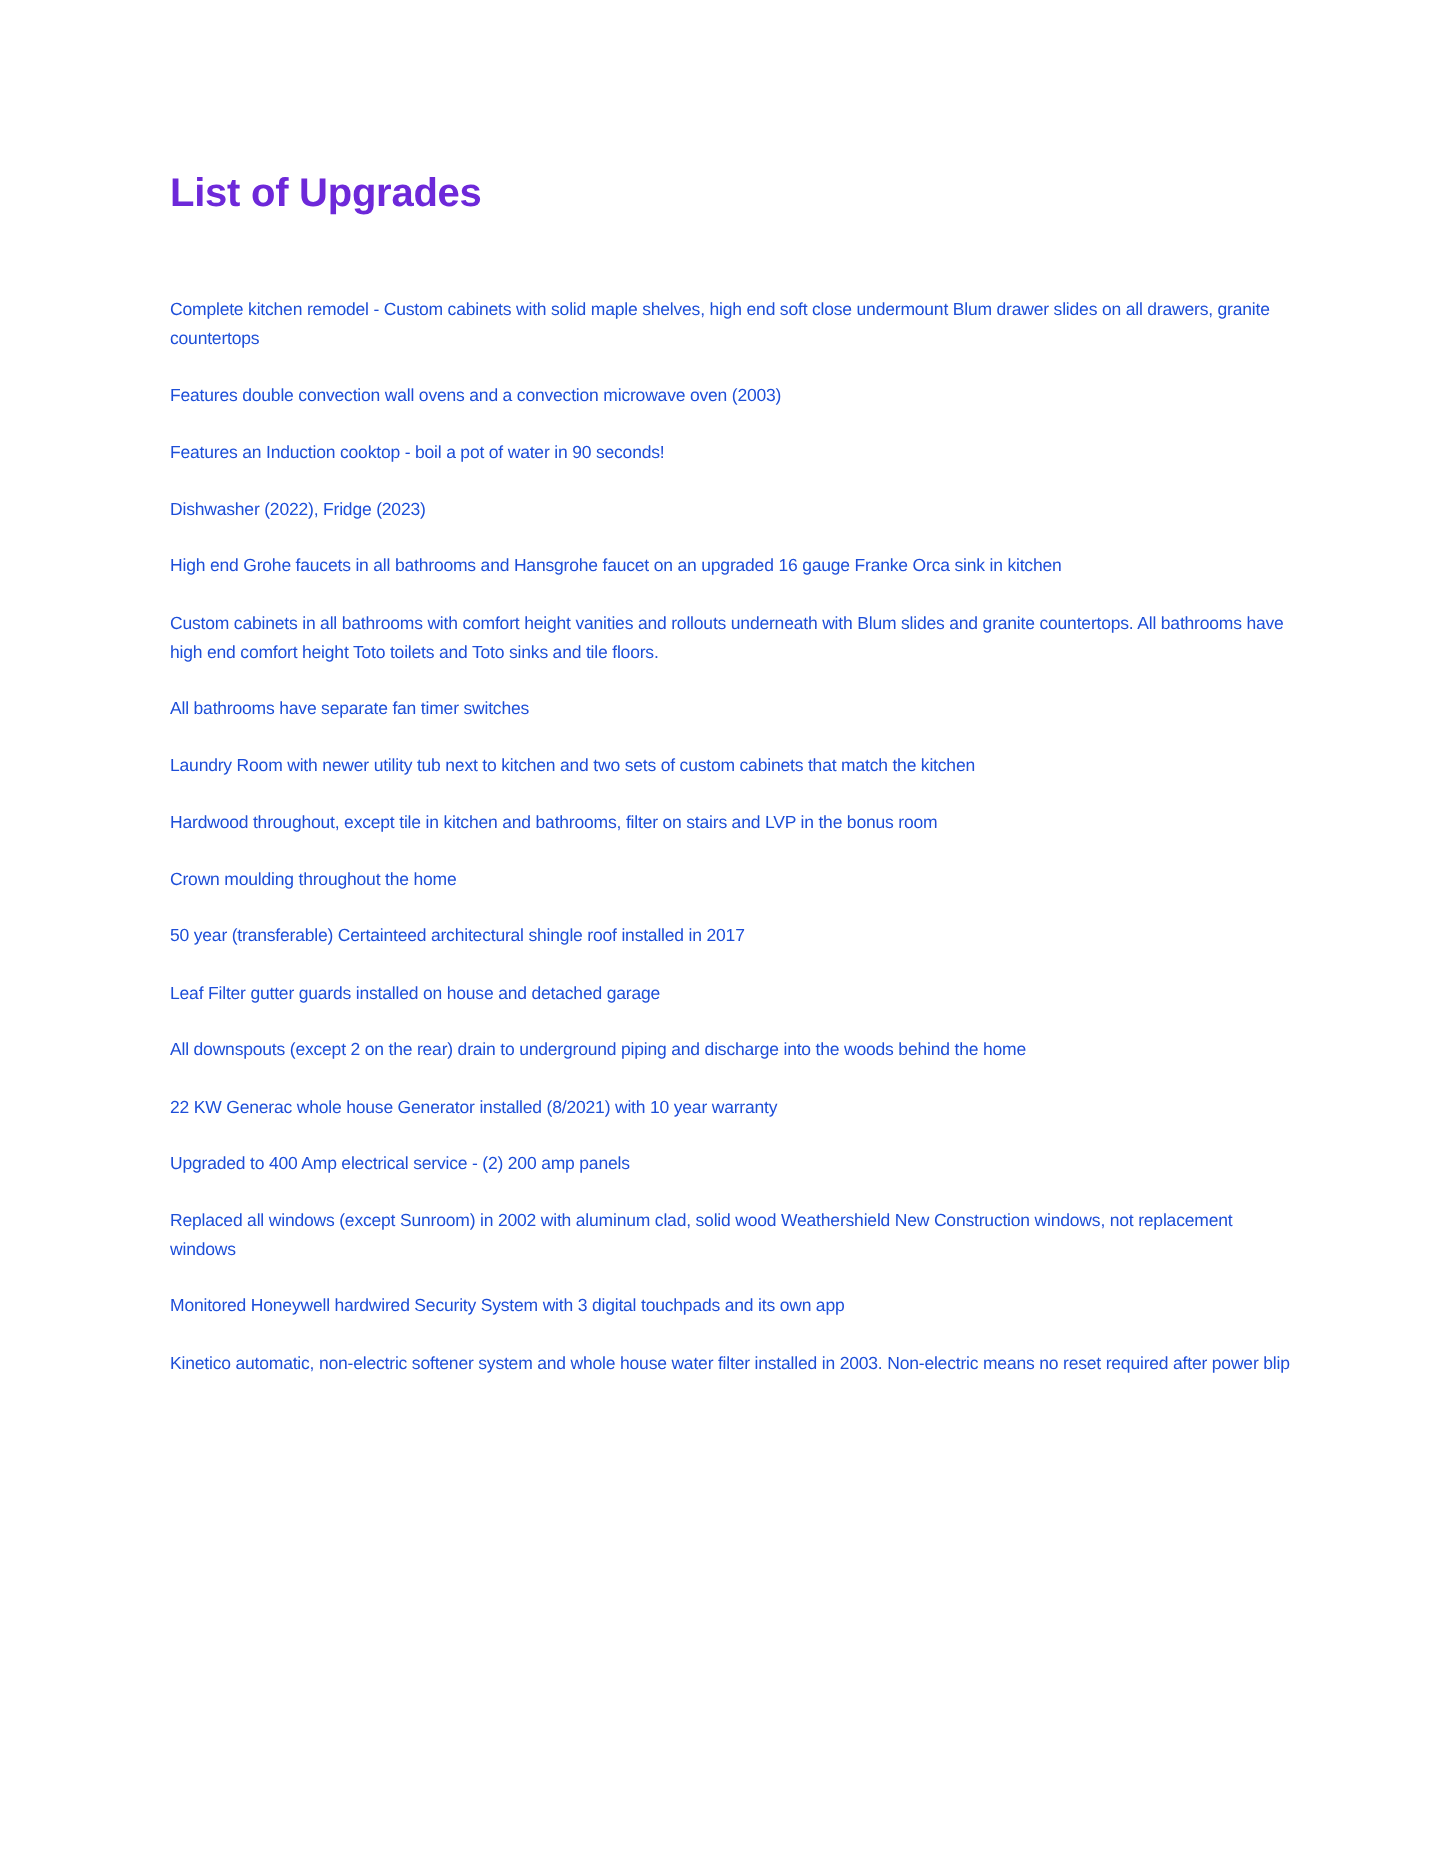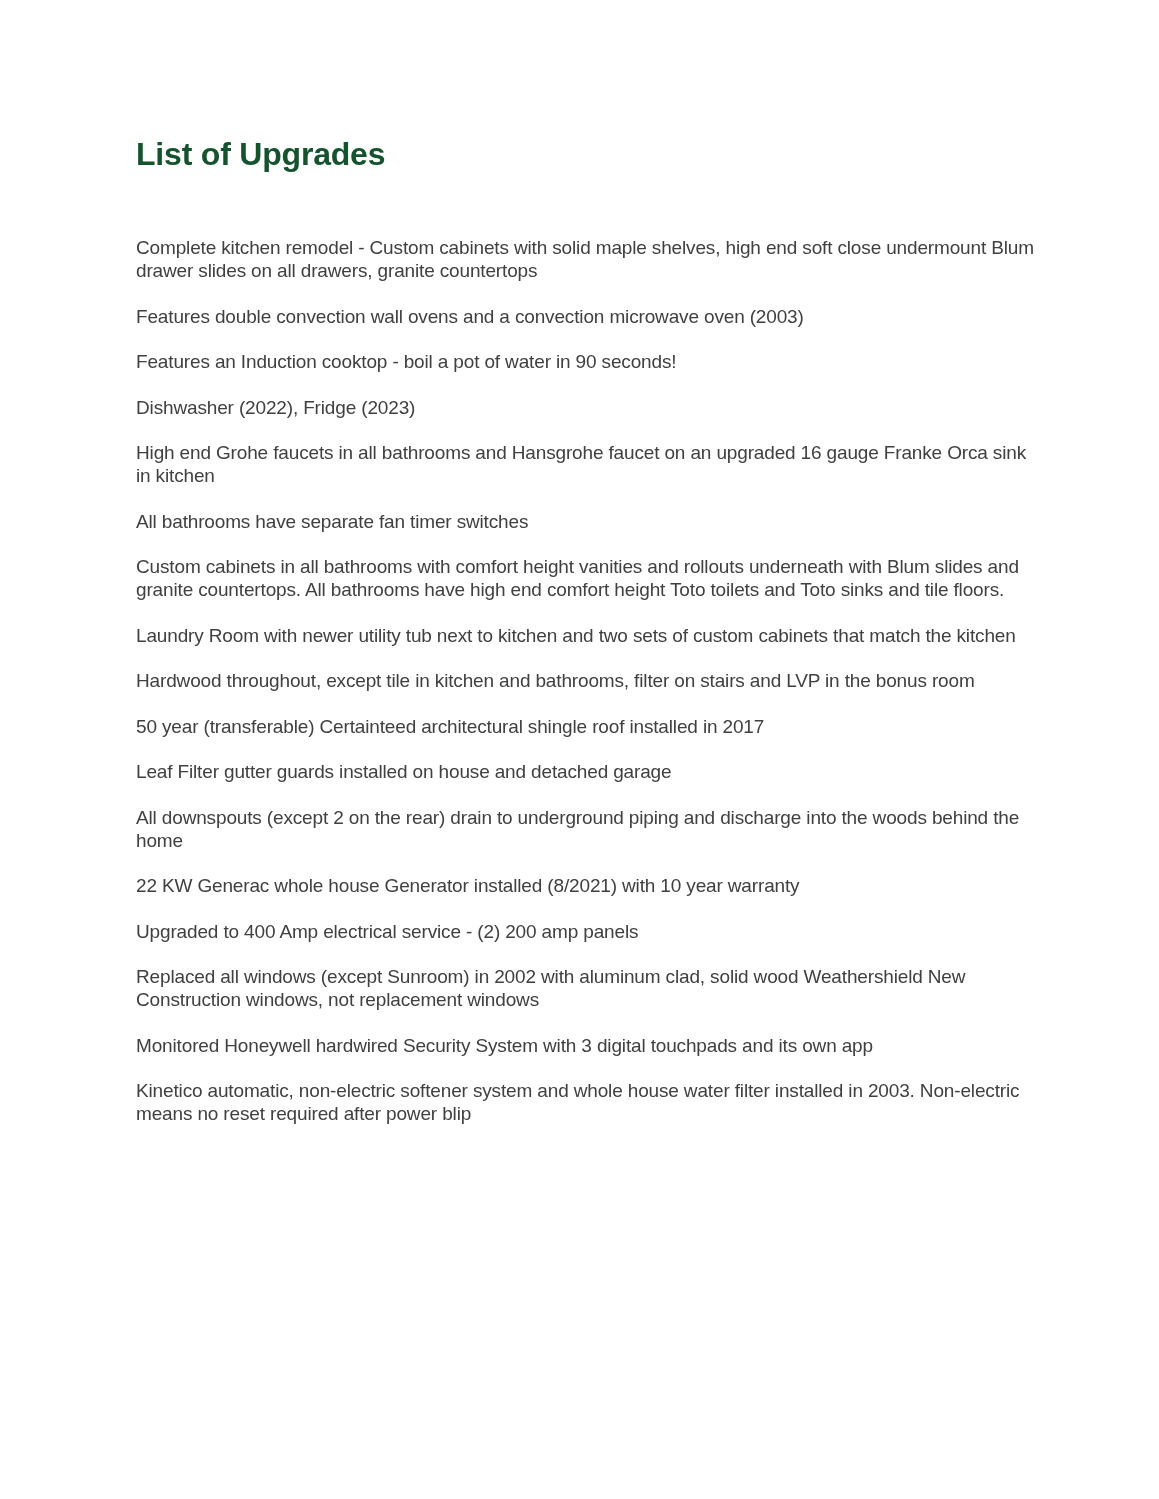--- a/index.html
+++ b/index.html
@@ -22,55 +22,56 @@
       width: 900px;
     }
     .title {
       position: absolute;
       top: 136px;
       left: 0;
       margin: 0;
       font-size: 32px;
       font-weight: bold;
       letter-spacing: -0.2px;
-      color: #14532d;
+      color: #6d28d9;
       white-space: nowrap;
     }
     .items {
       position: absolute;
       top: 236px;
       left: 0;
       width: 900px;
       margin: 0;
       padding: 0;
       list-style: none;
     }
     .item {
-      font-size: 19px;
+      font-size: 14px;
       line-height: 23px;
       margin: 0 0 22.5px 0;
-      color: #404040;
+      color: #1d4ed8;
       letter-spacing: -0.15px;
     }
   </style>
 </head>
 <body>
 
 <div class="page">
   <h1 class="title">List of Upgrades</h1>
   <ul class="items">
     <li class="item">Complete kitchen remodel -  Custom cabinets with solid maple shelves, high end soft close undermount Blum drawer slides on all drawers, granite countertops</li>
     <li class="item">Features double convection wall ovens and a convection microwave oven (2003)</li>
     <li class="item">Features an Induction cooktop - boil a pot of water in 90 seconds!</li>
     <li class="item">Dishwasher (2022), Fridge (2023)</li>
     <li class="item">High end Grohe faucets in all bathrooms and Hansgrohe faucet on an upgraded 16 gauge Franke Orca sink in kitchen</li>
+    <li class="item">Custom cabinets in all bathrooms with comfort height vanities and rollouts underneath with Blum slides and granite countertops. All bathrooms have high end comfort height Toto toilets and Toto sinks and tile floors.</li>
     <li class="item">All bathrooms have separate fan timer switches</li>
-    <li class="item">Custom cabinets in all bathrooms with comfort height vanities and rollouts underneath with Blum slides and granite countertops. All bathrooms have high end comfort height Toto toilets and Toto sinks and tile floors.</li>
     <li class="item">Laundry Room with newer utility tub next to kitchen and two sets of custom cabinets that match the kitchen</li>
     <li class="item">Hardwood throughout, except tile in kitchen and bathrooms, filter on stairs and LVP in the bonus room</li>
+    <li class="item">Crown moulding throughout the home</li>
     <li class="item">50 year (transferable) Certainteed architectural shingle roof installed in 2017</li>
     <li class="item">Leaf Filter gutter guards installed on house and detached garage</li>
     <li class="item">All downspouts (except 2 on the rear) drain to underground piping and discharge into the woods behind the home</li>
     <li class="item">22 KW Generac whole house Generator installed (8/2021) with 10 year warranty</li>
     <li class="item">Upgraded to 400 Amp electrical service - (2) 200 amp panels</li>
     <li class="item">Replaced all windows (except Sunroom) in 2002 with aluminum clad, solid wood Weathershield New Construction windows, not replacement windows</li>
     <li class="item">Monitored Honeywell hardwired Security System with 3 digital touchpads and its own app</li>
     <li class="item">Kinetico automatic, non-electric softener system and whole house water filter installed in 2003. Non-electric means no reset required after power blip</li>
   </ul>
 </div>

